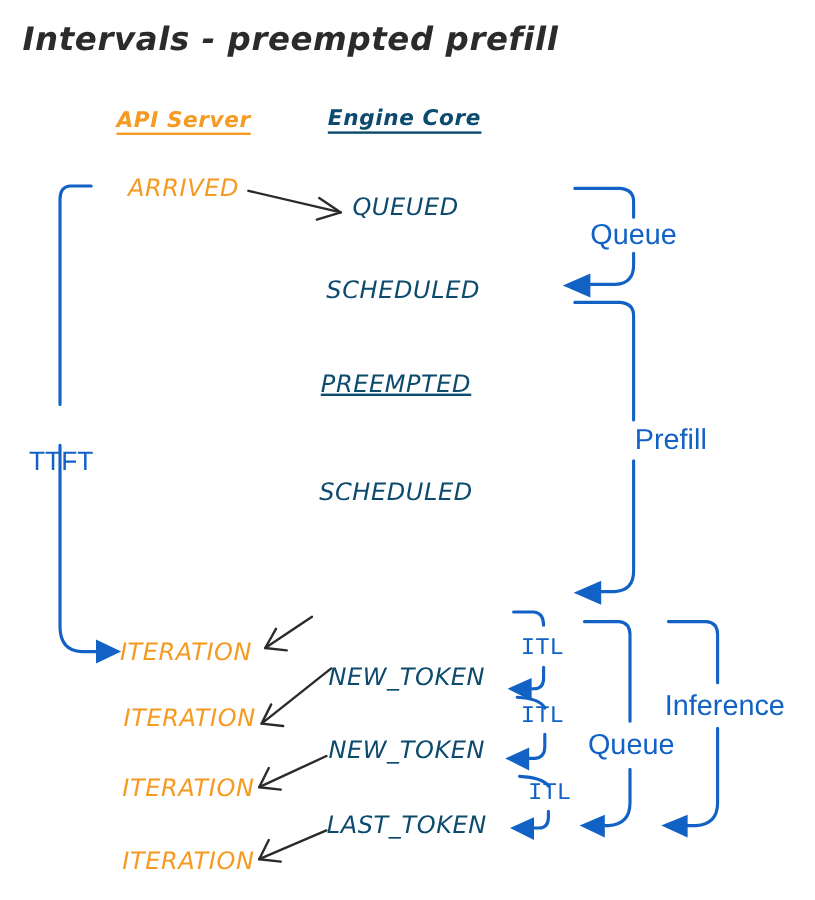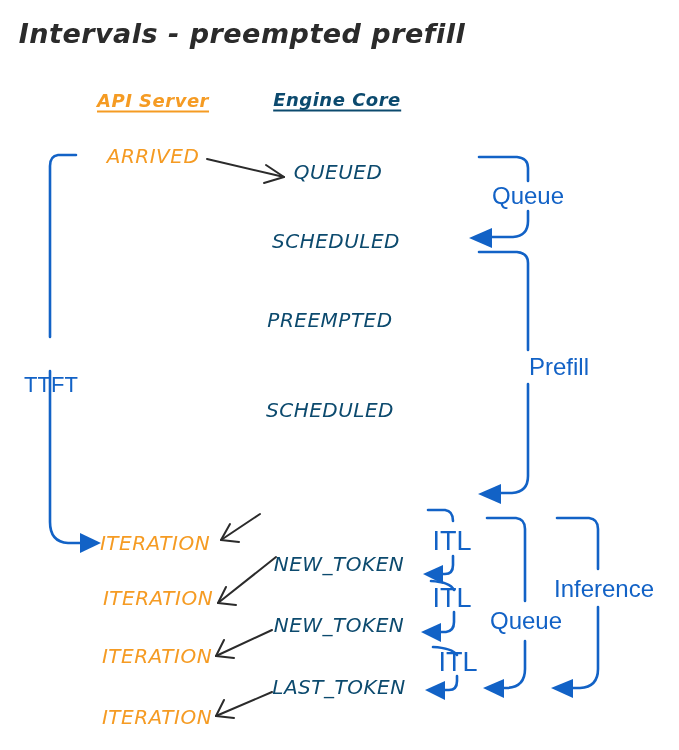--- a/index.html
+++ b/index.html
@@ -27,21 +27,21 @@
   .hdr{font-size:18px;font-weight:600;padding-bottom:1px;border-bottom:2px solid currentColor;}
   .ev{font-size:20px;font-weight:500;}
   .orange{color:#f59b23;}
   .red{color:#0c4a6e;}
   
   .blue-lbl{
     font-family:"Liberation Sans",sans-serif;
     color:#1262c6;
     font-size:24px;
   }
-  .sm{font-size:27px;}
+  .sm{font-size:20px;font-family:Liberation Mono, monospace;}
   .ttft{font-size:22px;}
 </style>
 </head>
 <body>
 
 <div class="canvas">
 
   <svg class="layer" width="679" height="750" viewBox="0 0 679 750">
 
     <g stroke="#1262c6" stroke-width="2.6" fill="none" stroke-linecap="round">
@@ -122,21 +122,21 @@
   <div class="lbl hand hdr red" style="left:337px;top:101px;">Engine Core</div>
 
   <div class="lbl hand ev orange" style="left:153px;top:156px;">ARRIVED</div>
   <div class="lbl hand ev orange" style="left:155px;top:543px;">ITERATION</div>
   <div class="lbl hand ev orange" style="left:158px;top:598px;">ITERATION</div>
   <div class="lbl hand ev orange" style="left:157px;top:656px;">ITERATION</div>
   <div class="lbl hand ev orange" style="left:157px;top:717px;">ITERATION</div>
 
   <div class="lbl hand ev red" style="left:338px;top:172px;">QUEUED</div>
   <div class="lbl hand ev red" style="left:336px;top:241px;">SCHEDULED</div>
-  <div class="lbl hand ev red" style="left:330px;top:320px;">PREEMPTED</div>
+  <div class="lbl hand ev red" style="left:330px;top:320px;text-decoration:underline;">PREEMPTED</div>
   <div class="lbl hand ev red" style="left:330px;top:410px;">SCHEDULED</div>
   <div class="lbl hand ev red" style="left:339px;top:564px;">NEW_TOKEN</div>
   <div class="lbl hand ev red" style="left:339px;top:625px;">NEW_TOKEN</div>
   <div class="lbl hand ev red" style="left:339px;top:687px;">LAST_TOKEN</div>
 
   <div class="lbl blue-lbl ttft" style="left:51px;top:354px;margin-top:31px;">TTFT</div>
   <div class="lbl blue-lbl" style="left:528px;top:196px;">Queue</div>
   <div class="lbl blue-lbl" style="left:559px;top:367px;">Prefill</div>
   <div class="lbl blue-lbl sm" style="left:452px;top:541px;">ITL</div>
   <div class="lbl blue-lbl sm" style="left:452px;top:598px;">ITL</div>

